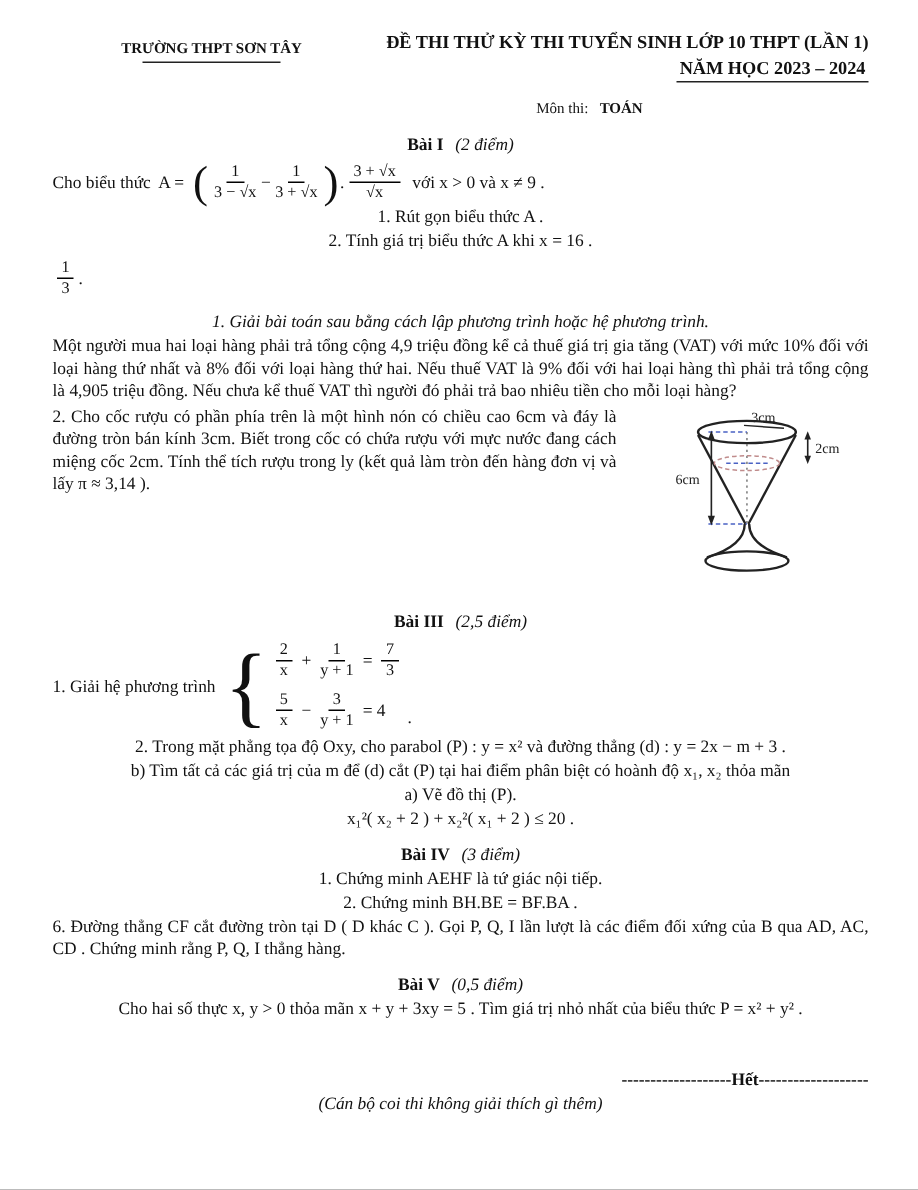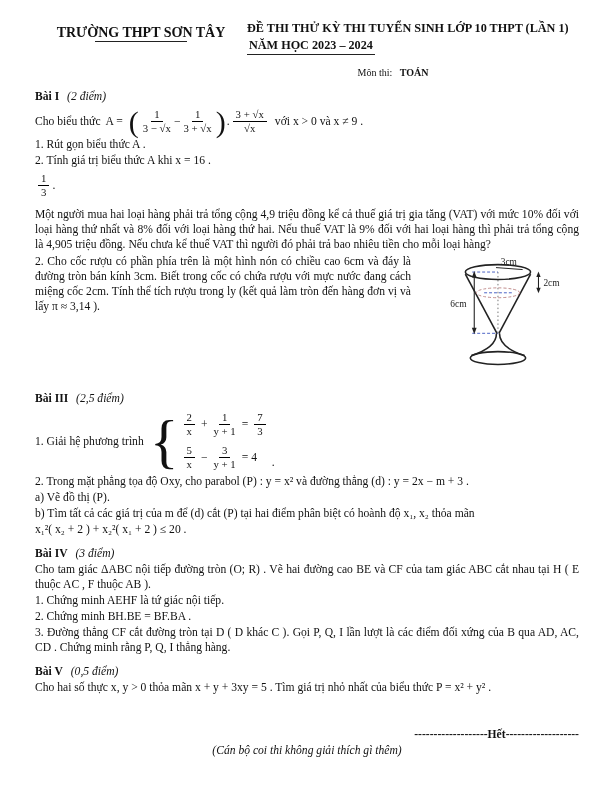--- a/index.html
+++ b/index.html
@@ -5,34 +5,34 @@
   html,body{margin:0;padding:0;background:#888;}
   .page{
     width:612px;height:793px;margin:0 auto;background:#fff;
     font-family:"Liberation Serif","DejaVu Serif",serif;
     color:#111;font-size:11.6px;line-height:15px;
     box-sizing:border-box;padding:20px 33px 10px 35px;
     position:relative;overflow:hidden;
   }
   
   .header{display:flex;}
-  .school{width:212px;padding-top:5px;text-align:center;font-weight:700;font-size:14px;}
+  .school{width:212px;padding-top:5px;text-align:center;font-weight:700;font-size:10px;}
   .school-underline{width:92px;border-bottom:1.4px solid #222;margin:1px auto 0;}
-  .titleblock{flex:1;text-align:left;font-weight:700;font-size:12.2px;line-height:16px;}
+  .titleblock{flex:1;text-align:right;font-weight:700;font-size:12.2px;line-height:16px;}
   .year-wrap{margin-top:1px;}
   .year{display:inline-block;border-bottom:1.4px solid #222;padding:0 2px 1px;}
   .subject-block{padding-left:172px;text-align:center;margin-top:10px;}
   .subject-line{font-size:10px;}
   .subject-value{font-weight:700;margin-left:5px;}
   .duration{font-style:italic;margin-top:2px;}
   
   .section{margin-top:9px;}
   .bhead{font-weight:700;}
   .pts{font-style:italic;margin-left:5px;}
-  .line{margin:1px 0;}
+  .line{margin:1px 0;text-align:center;}
   .just{text-align:justify;}
   .it{font-style:italic;}
   
   .frac{display:inline-flex;flex-direction:column;align-items:center;
         vertical-align:-9px;line-height:11px;font-size:10.8px;margin:0 3px;}
   .fnum{padding:0 3px 1px;border-bottom:1px solid #000;}
   .fden{padding-top:1px;}
   .formula-line{display:flex;align-items:center;margin:5px 0 3px;}
   .mgap{margin:0 5px;}
   .bigparen{font-size:30px;font-weight:400;line-height:0;margin:0 1px;}
@@ -107,20 +107,21 @@
     <div class="formula-line">
       <span class="frac">
         <span class="fnum">1</span>
         <span class="fden">3</span>
       </span>
       <span>.</span>
     </div>
   </div>
 
   <div class="section">
+    <div class="line it">1. Giải bài toán sau bằng cách lập phương trình hoặc hệ phương trình.</div>
     <div class="line just">Một người mua hai loại hàng phải trả tổng cộng 4,9 triệu đồng kể cả thuế giá trị gia tăng (VAT) với mức 10% đối với loại hàng thứ nhất và 8% đối với loại hàng thứ hai. Nếu thuế VAT là 9% đối với hai loại hàng thì phải trả tổng cộng là 4,905 triệu đồng. Nếu chưa kể thuế VAT thì người đó phải trả bao nhiêu tiền cho mỗi loại hàng?</div>
     <div class="bai2-q2">
       <div class="bai2-q2-text">2. Cho cốc rượu có phần phía trên là một hình nón có chiều cao 6cm và đáy là đường tròn bán kính 3cm. Biết trong cốc có chứa rượu với mực nước đang cách miệng cốc 2cm. Tính thể tích rượu trong ly (kết quả làm tròn đến hàng đơn vị và lấy  π ≈ 3,14 ).</div>
       <div class="figure">
         <svg width="168" height="122" viewBox="0 0 170 123">
 
           <ellipse cx="88" cy="16" rx="33" ry="7.5" fill="none" stroke="#222" stroke-width="1.6"></ellipse>
 
           <line x1="55" y1="18" x2="87" y2="78" stroke="#222" stroke-width="1.6"></line>
           <line x1="121" y1="18" x2="89" y2="78" stroke="#222" stroke-width="1.6"></line>
@@ -191,34 +192,33 @@
               <span class="fnum">3</span>
               <span class="fden">y + 1</span>
             </span>
             <span>= 4</span>
           </span>
         </span>
         <span class="sys-dot">.</span>
       </span>
     </div>
     <div class="line">2. Trong mặt phẳng tọa độ Oxy, cho parabol (P) : y = x²  và đường thẳng (d) : y = 2x − m + 3 .</div>
+    <div class="line">b) Tìm tất cả các giá trị của m để (d) cắt (P) tại hai điểm phân biệt có hoành độ  x₁, x₂  thỏa mãn</div>
     <div class="line">a) Vẽ đồ thị (P).</div>
-    <div class="line">b) Tìm tất cả các giá trị của m để (d) cắt (P) tại hai điểm phân biệt có hoành độ  x₁, x₂  thỏa mãn</div>
     <div class="line">x₁²( x₂ + 2 ) + x₂²( x₁ + 2 ) ≤ 20 .</div>
   </div>
 
   <div class="section">
     <div class="line">
       <span class="bhead">Bài IV</span>
       <span class="pts">(3 điểm)</span>
     </div>
-    <div class="line just">Cho tam giác ΔABC nội tiếp đường tròn (O; R) . Vẽ hai đường cao BE và CF của tam giác ABC cắt nhau tại H ( E thuộc AC , F thuộc AB ).</div>
     <div class="line">1. Chứng minh AEHF  là tứ giác nội tiếp.</div>
     <div class="line">2. Chứng minh BH.BE = BF.BA .</div>
-    <div class="line just">3. Đường thẳng CF cắt đường tròn tại D ( D khác C ). Gọi P, Q, I lần lượt là các điểm đối xứng của B qua AD, AC, CD . Chứng minh rằng P, Q, I thẳng hàng.</div>
+    <div class="line just">6. Đường thẳng CF cắt đường tròn tại D ( D khác C ). Gọi P, Q, I lần lượt là các điểm đối xứng của B qua AD, AC, CD . Chứng minh rằng P, Q, I thẳng hàng.</div>
   </div>
 
   <div class="section">
     <div class="line">
       <span class="bhead">Bài V</span>
       <span class="pts">(0,5 điểm)</span>
     </div>
     <div class="line">Cho hai số thực x, y &gt; 0 thỏa mãn x + y + 3xy = 5 . Tìm giá trị nhỏ nhất của biểu thức P = x² + y² .</div>
   </div>
 

